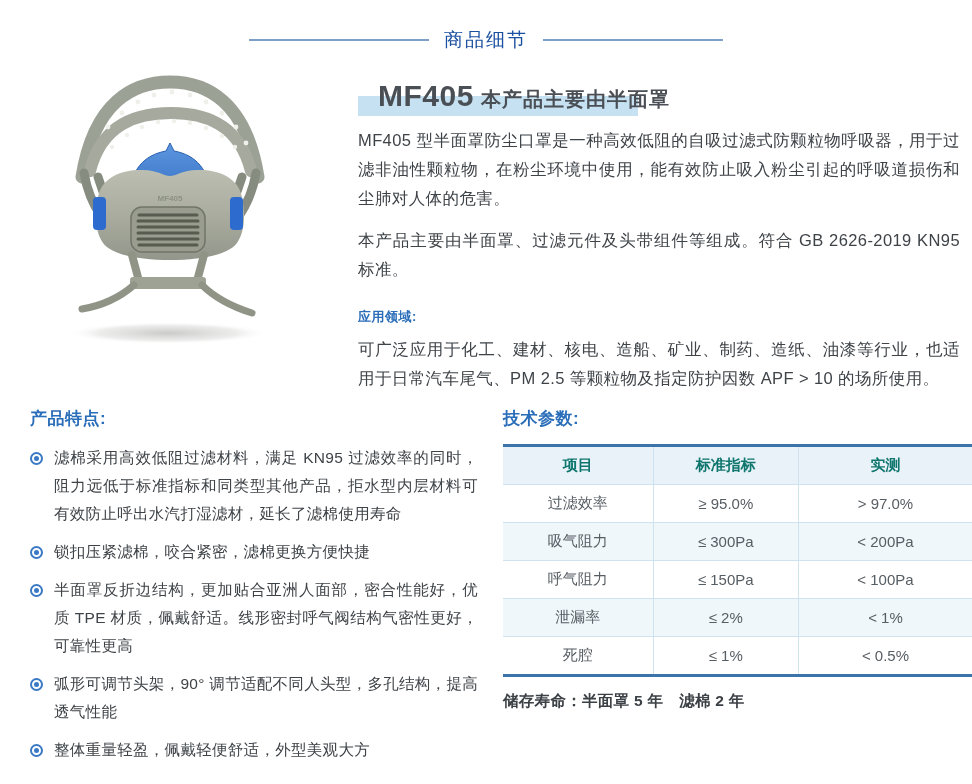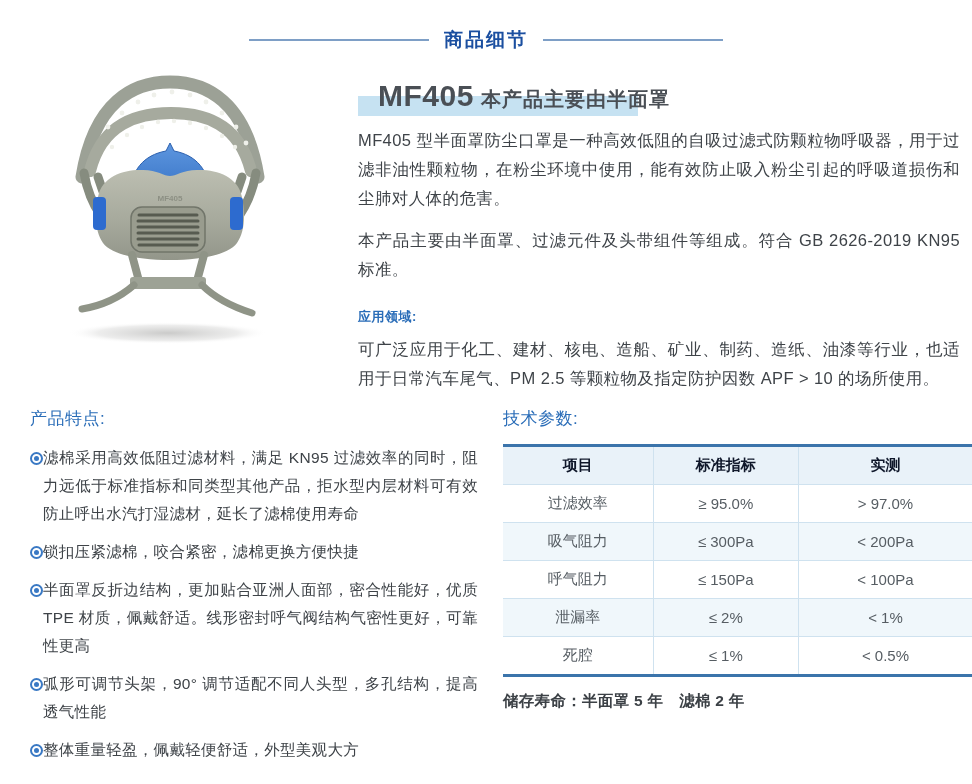--- a/index.html
+++ b/index.html
@@ -4,56 +4,56 @@
 <style>
   html,body{margin:0;padding:0;background:#ffffff;}
   body{
     width:972px;height:784px;overflow:hidden;position:relative;
     font-family:"Liberation Sans","DejaVu Sans",sans-serif;
     color:#3e4348;
   }
   
   .section-header{display:flex;align-items:center;justify-content:center;padding-top:27px;gap:15px;}
   .header-line{width:180px;height:2px;background:#7e9fc6;}
-  .header-title{font-size:19px;font-weight:bold;color:#1b4fa0;letter-spacing:2px;}
+  .header-title{font-size:19px;font-weight:normal;color:#1b4fa0;letter-spacing:2px;}
 
   
   .top-row{display:flex;margin-top:22px;}
   .image-col{width:358px;flex:none;box-sizing:border-box;padding-left:38px;}
   .intro-col{flex:1;padding-right:12px;box-sizing:border-box;padding-top:4px;}
 
   .title-wrap{position:relative;display:inline-block;}
   .highlight-bar{position:absolute;left:0;bottom:-3px;width:280px;height:20px;background:#c6e2f2;z-index:0;}
   .title-text{position:relative;z-index:1;padding-left:20px;white-space:nowrap;}
   .model{font-size:30px;font-weight:bold;color:#4a4f55;letter-spacing:0.5px;}
   .title-suffix{font-size:20px;font-weight:bold;color:#4a4f55;margin-left:7px;letter-spacing:1px;}
 
   .para{font-size:16.5px;line-height:29px;letter-spacing:0.4px;text-align:justify;margin:13px 0 0 0;color:#3e4348;}
   .blue-heading{font-size:13px;font-weight:bold;color:#2a6db8;margin:24px 0 0 0;letter-spacing:0.5px;}
   .app-para{margin-top:9px;}
 
   
   .bottom-row{display:flex;margin-top:14px;}
   .features-col{width:478px;flex:none;box-sizing:border-box;padding-left:30px;}
   .specs-col{flex:1;box-sizing:border-box;padding-left:25px;}
-  .col-heading{font-size:17px;font-weight:normal;color:#2a6db8;margin:0;letter-spacing:0.5px;}
+  .col-heading{font-size:17px;font-weight:bold;color:#2a6db8;margin:0;letter-spacing:0.5px;}
 
   .feature-list{list-style:none;margin:14px 0 0 0;padding:0;}
-  .feature-list li{display:flex;margin-bottom:10px;}
+  .feature-list li{display:flex;gap:11px;margin-bottom:10px;}
   .bullet-icon{flex:none;width:9px;height:9px;margin-top:8px;border:2px solid #3a79c4;border-radius:50%;position:relative;}
   .bullet-icon::after{content:"";position:absolute;left:50%;top:50%;width:5px;height:5px;margin:-2.5px 0 0 -2.5px;background:#3a79c4;border-radius:50%;}
   .feature-text{font-size:15.5px;line-height:28px;letter-spacing:0.3px;text-align:justify;color:#3e4348;}
 
   
   table.spec{width:100%;border-collapse:collapse;margin-top:14px;
     border-top:3px solid #3b74ab;border-bottom:3px solid #3b74ab;}
   table.spec th,table.spec td{text-align:center;height:35px;font-size:15px;
     border-bottom:1px solid #cfe2ef;}
   table.spec th+th,table.spec td+td{border-left:1px solid #cfe2ef;}
-  table.spec thead th{background:#e9f2f9;color:#0f172a;font-weight:bold;}
+  table.spec thead th{background:#e9f2f9;color:#0f766e;font-weight:bold;}
   table.spec tbody td{color:#565d63;}
   table.spec tbody tr:nth-child(even){background:#f0f7fb;}
   table.spec tbody tr:last-child td{border-bottom:none;}
 
   .storage-note{margin-top:14px;font-size:15.5px;font-weight:600;color:#3c4146;letter-spacing:0.3px;}
 
   .product-svg{display:block;}
 </style>
 </head>
 <body>

